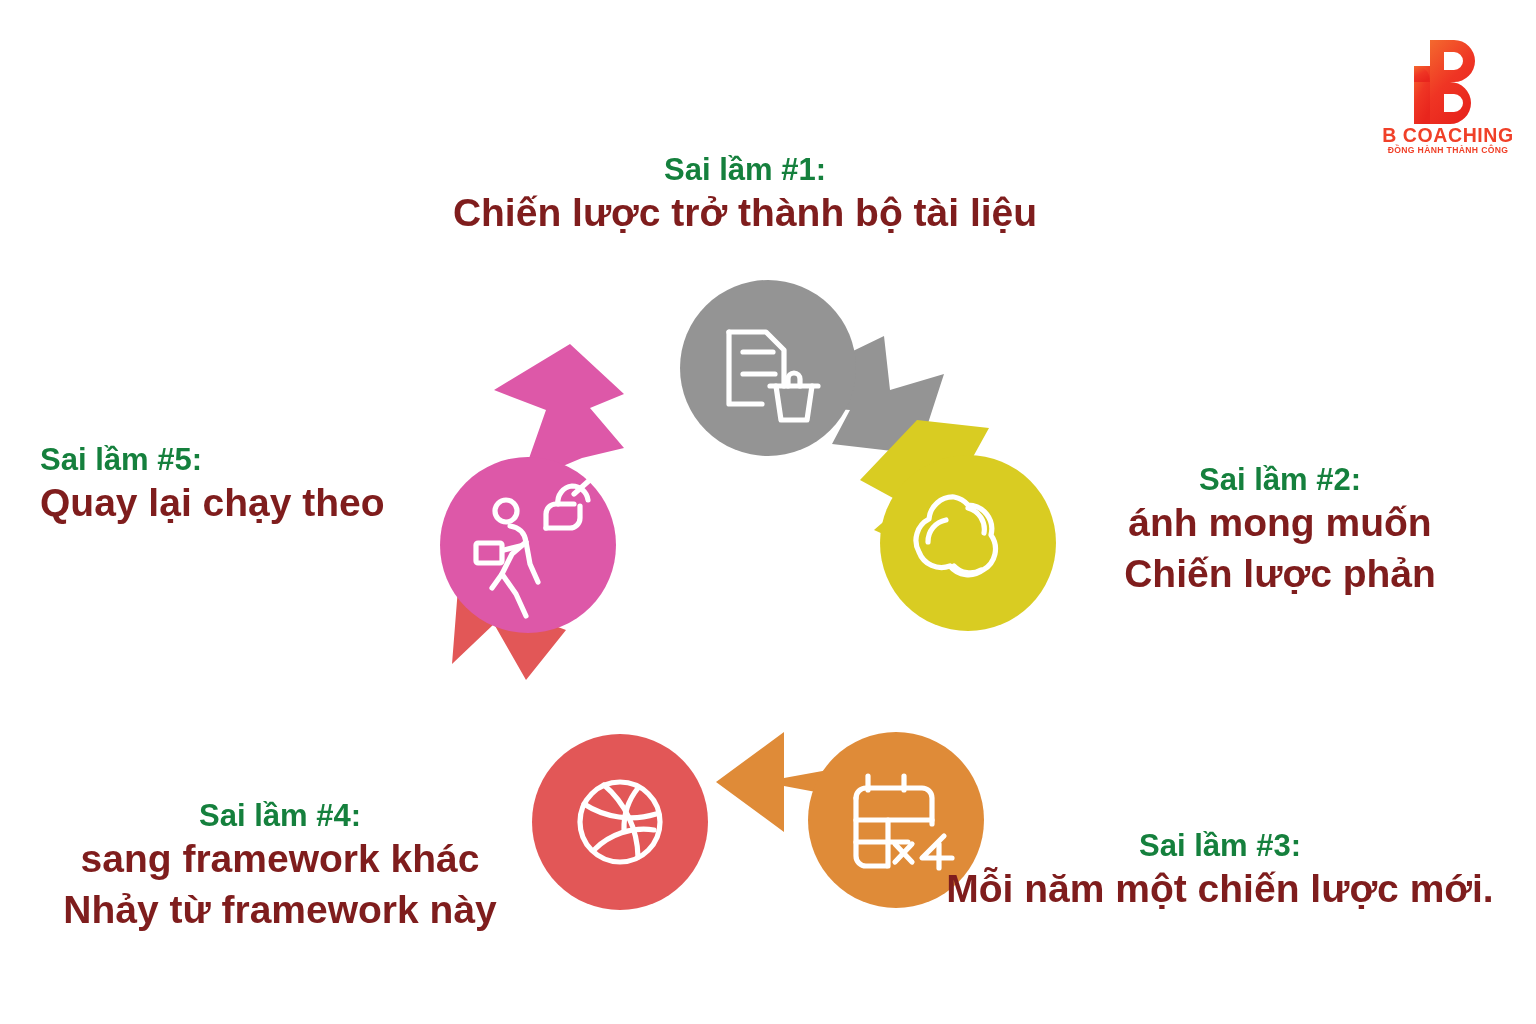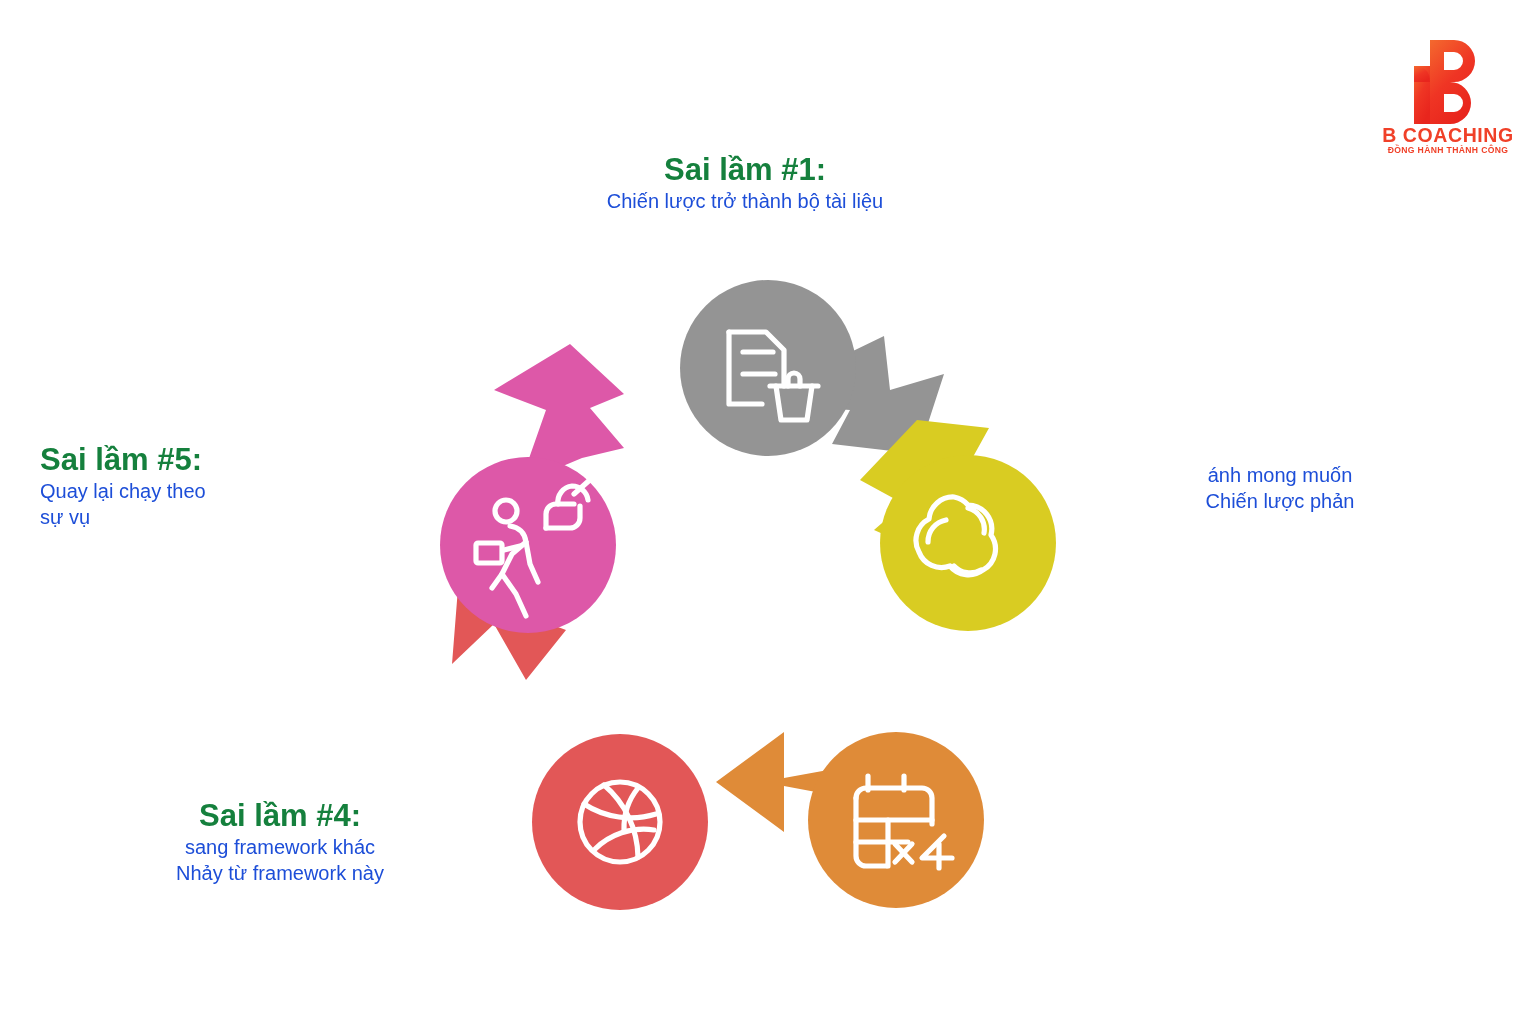--- a/index.html
+++ b/index.html
@@ -36,24 +36,24 @@
   
   .label{position:absolute;}
   .label .hd{
     font-weight:bold;
     font-size:31px;
     line-height:1.17;
     color:#15803d;
     white-space:nowrap;
   }
   .label .bd{
-    font-weight:normal;
-    font-size:20px;
+    font-weight:bold;
+    font-size:39px;
     line-height:1.3;
-    color:#1d4ed8;
+    color:#7f1d1d;
   }
   .lbl-1{left:330px;top:152px;width:830px;text-align:center;}
   .lbl-2{left:1080px;top:462px;width:400px;text-align:center;}
   .lbl-3{left:930px;top:828px;width:580px;text-align:center;}
   .lbl-4{left:20px;top:778px;width:520px;text-align:center;margin-top:20px;}
   .lbl-5{left:40px;top:442px;width:420px;}
   .nowrapline{white-space:nowrap;}
 </style>
 </head>
 <body>
@@ -180,30 +180,34 @@
       </g>
     </g>
   </svg>
 
   <div class="label lbl-1">
     <div class="hd">Sai lầm #1:</div>
     <div class="bd nowrapline">Chiến lược trở thành bộ tài liệu</div>
   </div>
 
   <div class="label lbl-2">
+    <div class="hd">Sai lầm #2:</div>
     <div class="bd nowrapline">ánh mong muốn</div>
     <div class="bd nowrapline">Chiến lược phản</div>
   </div>
 
+  <div class="label lbl-3">
+    <div class="hd">Sai lầm #3:</div>
+    <div class="bd nowrapline">Mỗi năm một chiến lược mới.</div>
+  </div>
 
   <div class="label lbl-4">
     <div class="hd">Sai lầm #4:</div>
     <div class="bd nowrapline">sang framework khác</div>
     <div class="bd nowrapline">Nhảy từ framework này</div>
   </div>
 
   <div class="label lbl-5">
     <div class="hd">Sai lầm #5:</div>
     <div class="bd nowrapline">Quay lại chạy theo</div>
-    <div class="bd nowrapline">sự vụ</div>
   </div>
 
 </div>
 
 </body></html>

